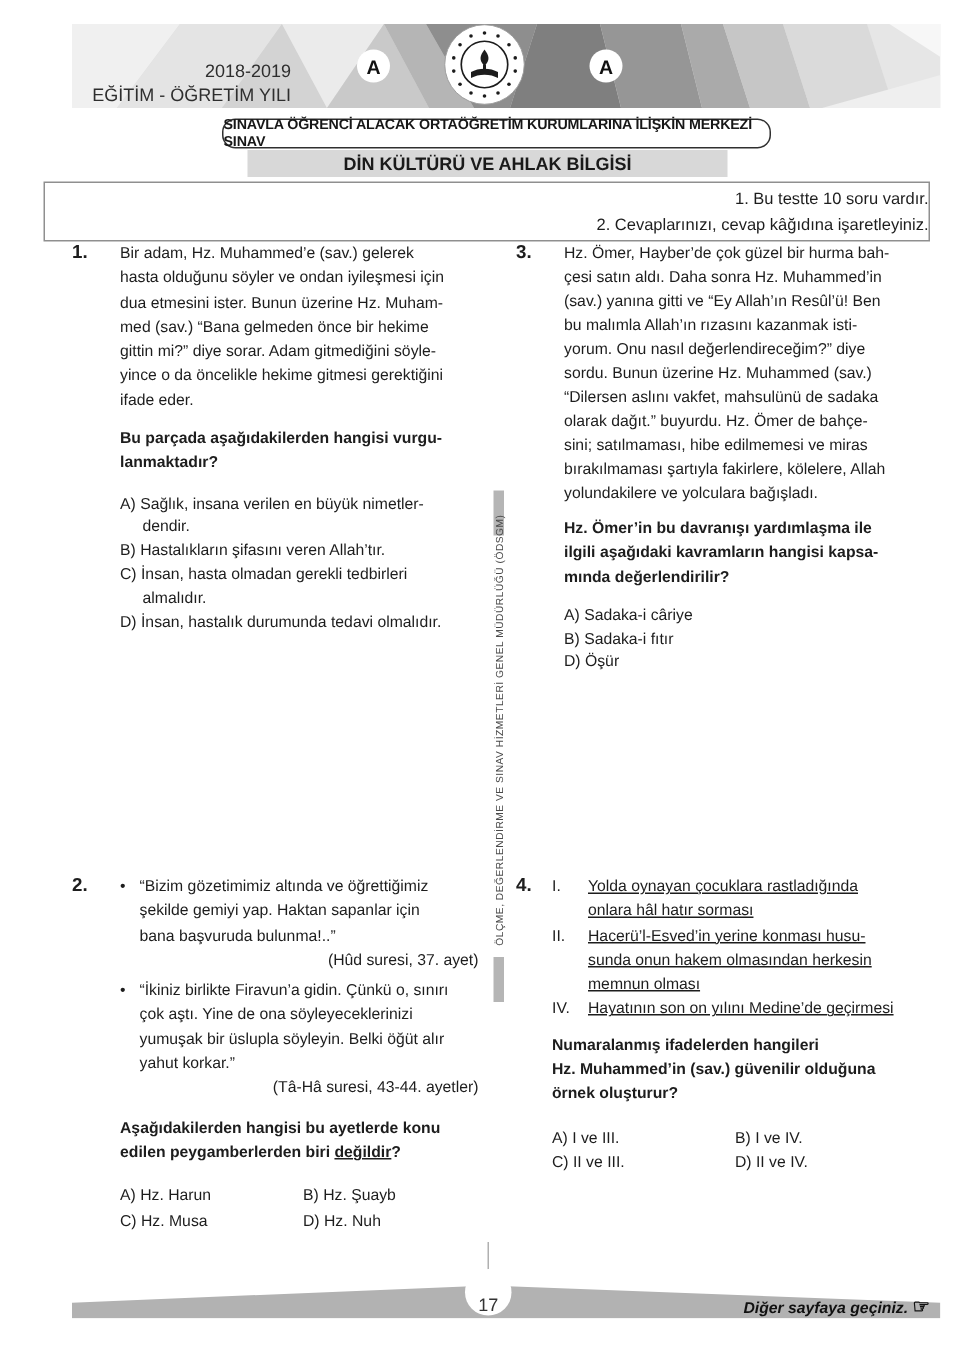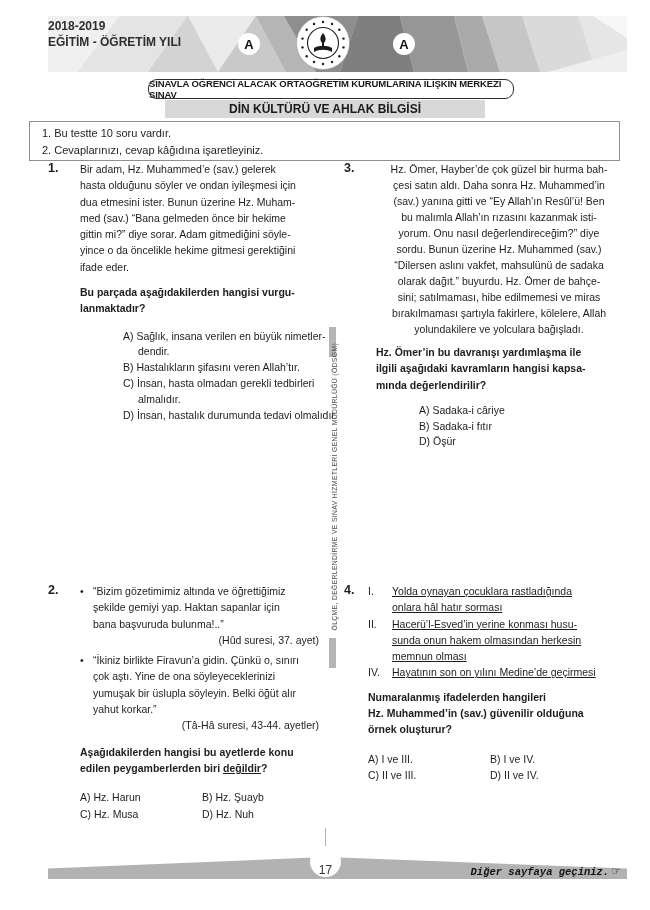--- a/index.html
+++ b/index.html
@@ -7,22 +7,22 @@
     width:650px; height:910px; position:relative; background:#ffffff;
     font-family:"Liberation Sans", sans-serif; color:#1d1d1d;
     -webkit-font-smoothing:antialiased;
   }
   .abs { position:absolute; }
   .pre { white-space:pre; }
 
   
   .band { left:48px; top:16px; width:579px; height:56px; overflow:hidden; }
   .year-block {
-    left:48px; top:18px; width:146px; text-align:left;
-    font-weight:bold; font-size:12px; line-height:16px; color:#2e2e2e;
+    left:48px; top:39px; width:146px; text-align:right;
+    font-weight:normal; font-size:12px; line-height:16px; color:#2e2e2e;
   }
   .booklet {
     width:22px; height:22px; border-radius:50%; background:#ffffff;
     display:flex; align-items:center; justify-content:center;
     font-weight:bold; font-size:13px; color:#111; top:33px;
   }
   .booklet.left  { left:238px; }
   .booklet.right { left:393px; }
   .emblem { left:296px; top:16px; width:54px; height:54px; }
 
@@ -33,31 +33,31 @@
     font-weight:bold; font-size:9.5px; letter-spacing:-0.1px; color:#171717;
   }
   .subject {
     left:165px; top:100px; width:320px; height:18px; background:#d8d8d8;
     display:flex; align-items:center; justify-content:center;
     font-weight:bold; font-size:12px; color:#1a1a1a;
   }
   .instructions {
     left:29px; top:121px; width:591px; height:40px;
     border:1px solid #8f8f8f; background:#fff;
-    font-size:11px; line-height:17px; padding:3px 0 0 12px; box-sizing:border-box;
+    font-size:11px; line-height:17px; padding:3px 0 0 12px; box-sizing:border-box;text-align:right;
   }
 
   
   .qblock { position:absolute; }
   .qnum { position:absolute; left:8px; top:0; font-weight:bold; font-size:12.5px; }
   .qcontent { margin-left:40px; width:246px; }
   .q-body { font-size:10.5px; line-height:16.3px; }
   .q-stem { font-size:10.5px; line-height:16.3px; font-weight:bold; }
   .u { text-decoration:underline; }
-  .opts { margin-top:12px;margin-left:43px; }
+  .opts { margin-top:12px; }
   .opt { font-size:10.5px; line-height:15.8px; padding-left:15px; text-indent:-15px; white-space:pre; }
   .opt-grid { display:grid; grid-template-columns:122px 1fr; margin-top:13px;
               font-size:10.5px; line-height:16.3px; }
   .bullet-item { display:flex; margin-bottom:4px; }
   .bullet-marker { width:13px; font-size:10.5px; line-height:16.3px; }
   .bullet-text { width:226px; }
   .src { text-align:right; font-size:10.5px; line-height:16.3px; width:226px; }
   .roman-item { display:flex; }
   .roman-label { width:24px; font-size:10.5px; line-height:16.3px; }
   .roman-text { flex:1;text-decoration:underline; }
@@ -78,21 +78,21 @@
     clip-path:polygon(0 52%, 48% 0, 100% 52%, 100% 100%, 0 100%);
   }
   .connector { left:325px; top:828px; width:1px; height:20px; background:#b0b0b0; }
   .page-circle {
     left:310px; top:846px; width:31px; height:31px; border-radius:50%; background:#ffffff;
     display:flex; align-items:flex-end; justify-content:center;
     font-size:12px; color:#333; z-index:2;
   }
   .next-page {
     left:430px; top:863px; width:190px; text-align:right;
-    font-weight:bold; font-style:italic; font-size:10.5px; color:#111;font-family:Liberation Mono, monospace;
+    font-weight:bold; font-style:italic; font-size:10.5px; color:#111;
   }
   .hand { font-style:normal; font-size:13px; margin-left:3px; }
 </style>
 </head>
 <body>
 
 <div class="abs band">
   <svg width="579" height="56" aria-hidden="true">
     <rect width="579" height="56" fill="#dcdcdc"></rect>
     <polygon points="0,0 72,0 30,56 0,56" fill="#f0f0f0"></polygon>
@@ -216,21 +216,21 @@
       <div>B) Hz. Şuayb</div>
       <div>C) Hz. Musa</div>
       <div>D) Hz. Nuh</div>
     </div>
   </div>
 </div>
 
 <div class="qblock" style="left:336px; top:161px; width:286px;">
   <div class="qnum">3.</div>
   <div class="qcontent">
-    <div class="q-body pre" style="line-height:16px;text-align:center;">Hz. Ömer, Hayber’de çok güzel bir hurma bah-
+    <div class="q-body pre" style="line-height:16px;">Hz. Ömer, Hayber’de çok güzel bir hurma bah-
 çesi satın aldı. Daha sonra Hz. Muhammed’in
 (sav.) yanına gitti ve “Ey Allah’ın Resûl’ü! Ben
 bu malımla Allah’ın rızasını kazanmak isti-
 yorum. Onu nasıl değerlendireceğim?” diye
 sordu. Bunun üzerine Hz. Muhammed (sav.)
 “Dilersen aslını vakfet, mahsulünü de sadaka
 olarak dağıt.” buyurdu. Hz. Ömer de bahçe-
 sini; satılmaması, hibe edilmemesi ve miras
 bırakılmaması şartıyla fakirlere, kölelere, Allah
 yolundakilere ve yolculara bağışladı.</div>

